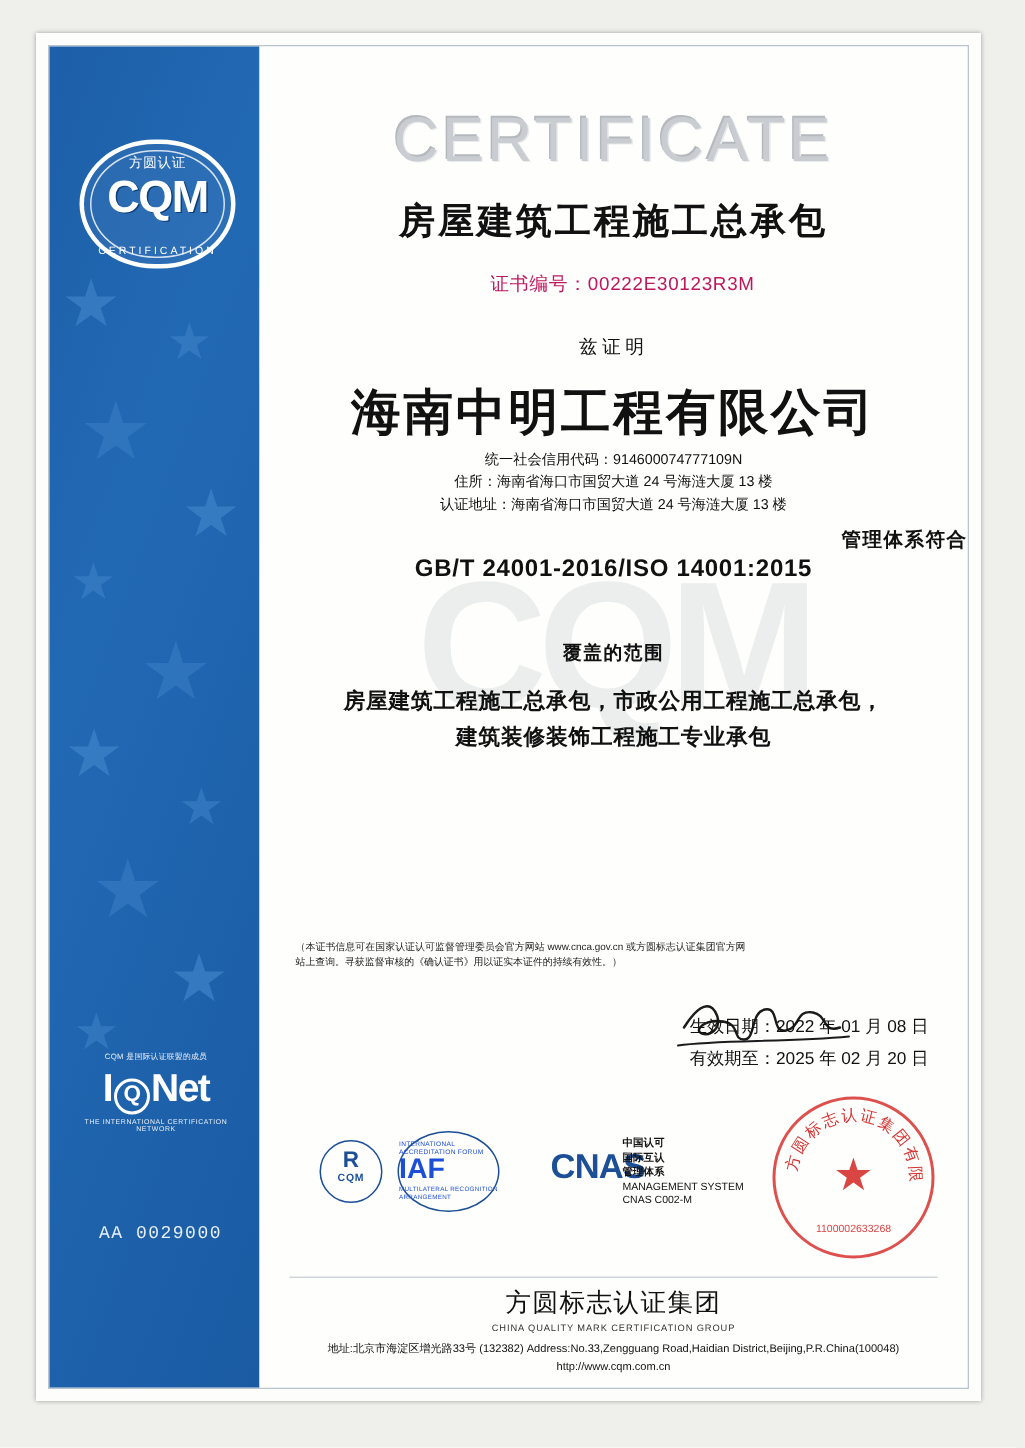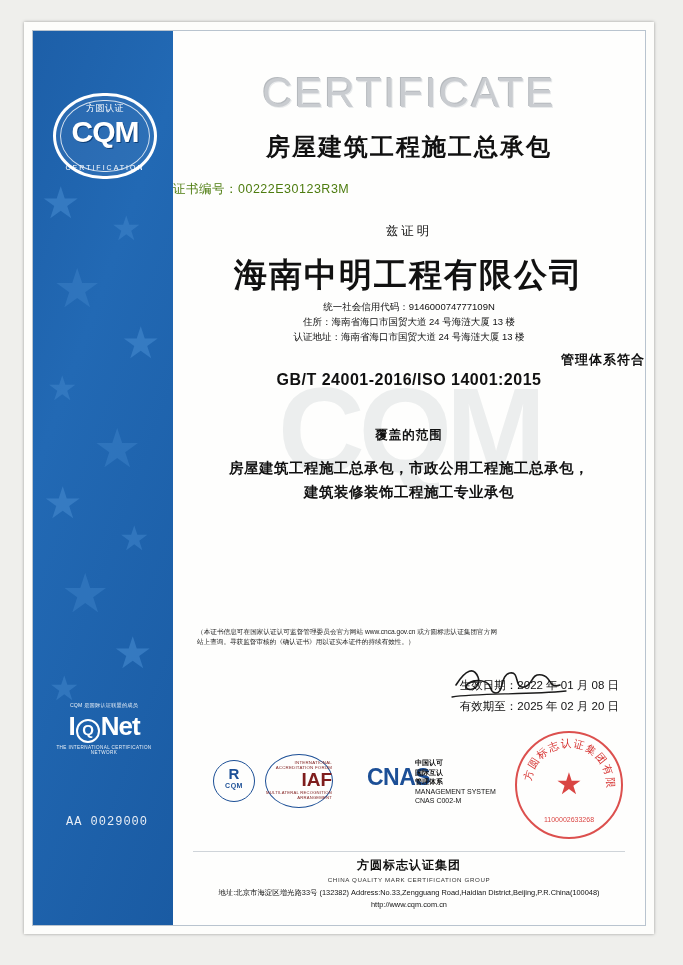--- a/index.html
+++ b/index.html
@@ -103,22 +103,22 @@
     position:absolute;top:38px;left:0;right:0;text-align:center;
     font-size:42px;font-weight:normal;letter-spacing:2px;
     color:#c9ccd0;
     text-shadow:1px 1px 0 #e9ebec, -1px -1px 0 #b5b9bd;
   }
   .zh-title{
     position:absolute;top:100px;left:0;right:0;text-align:center;
     font-size:24px;font-weight:bold;color:#111;letter-spacing:2px;
   }
   .cert-no{
-    position:absolute;top:150px;left:0;right:0;
-    font-size:12.5px;color:#4d7c0f;letter-spacing:.5px;
+    position:absolute;top:150px;left:12px;right:0;text-align:center;
+    font-size:12.5px;color:#be185d;letter-spacing:.5px;
   }
   .hereby{
     position:absolute;top:192px;left:0;right:0;text-align:center;
     font-size:12.5px;color:#111;letter-spacing:3px;
   }
   .company{
     position:absolute;top:222px;left:0;right:0;text-align:center;
     font-size:33px;font-weight:bold;color:#111;letter-spacing:2px;
   }
   .org-lines{
@@ -161,21 +161,21 @@
   .logo-rcqm{
     position:absolute;left:20px;top:14px;width:40px;height:40px;
     border:1.5px solid #1c4f96;border-radius:50%;
     color:#1c4f96;text-align:center;
   }
   .logo-rcqm .r{font-size:15px;font-weight:bold;line-height:17px;margin-top:4px;}
   .logo-rcqm .cqm{font-size:7px;font-weight:bold;letter-spacing:.5px;}
   .logo-iaf{
     position:absolute;left:72px;top:8px;width:66px;height:52px;
     border:1.5px solid #1c4f96;border-radius:50%;
-    color:#7f1d1d;text-align:right;
+    color:#1d4ed8;text-align:left;
   }
   .logo-iaf .top{font-size:4.4px;letter-spacing:.2px;margin-top:5px;}
   .logo-iaf .main{font-size:19px;font-weight:bold;letter-spacing:0px;line-height:20px;}
   .logo-iaf .bot{font-size:4.2px;letter-spacing:.2px;}
   .logo-cnas{
     position:absolute;left:148px;top:18px;color:#1c4f96;
   }
   .logo-cnas .main{font-size:23px;font-weight:bold;letter-spacing:-.5px;margin-left:26px;}
   .cnas-text{
     position:absolute;left:222px;top:12px;color:#111;font-size:7px;line-height:9.5px;
@@ -200,21 +200,21 @@
   .seal-arc{
     position:absolute;inset:0;
   }
   
   .footer-rule{
     position:absolute;left:20px;right:20px;top:820px;border-top:1px solid #cfd4d9;
   }
   .footer{
     position:absolute;left:0;right:0;top:826px;text-align:center;color:#111;
   }
-  .footer .cn{font-size:12px;font-weight:bold;letter-spacing:1px;}
+  .footer .cn{font-size:17px;font-weight:normal;letter-spacing:1px;}
   .footer .en{font-size:6.2px;letter-spacing:.6px;margin-top:2px;color:#333;}
   .footer .addr{font-size:7.4px;margin-top:5px;color:#111;}
   .footer .url{font-size:7.4px;margin-top:2px;color:#111;}
 </style>
 </head>
 <body>
 
 <div class="page">
   <div class="paper">
     <div class="frame"></div>

